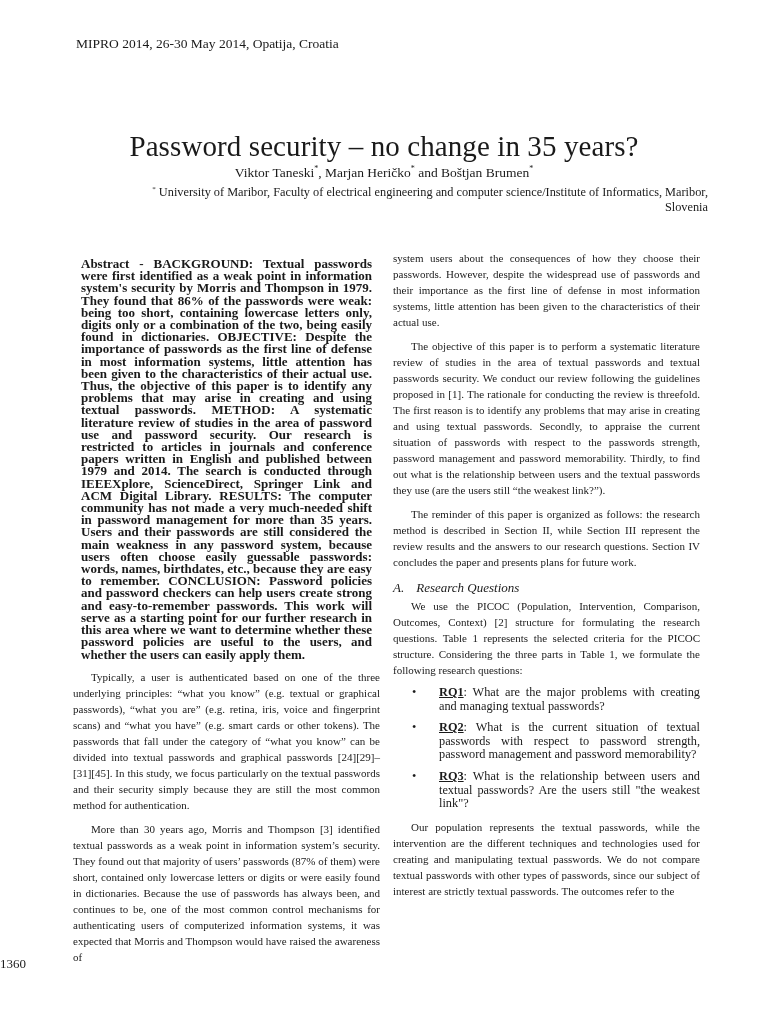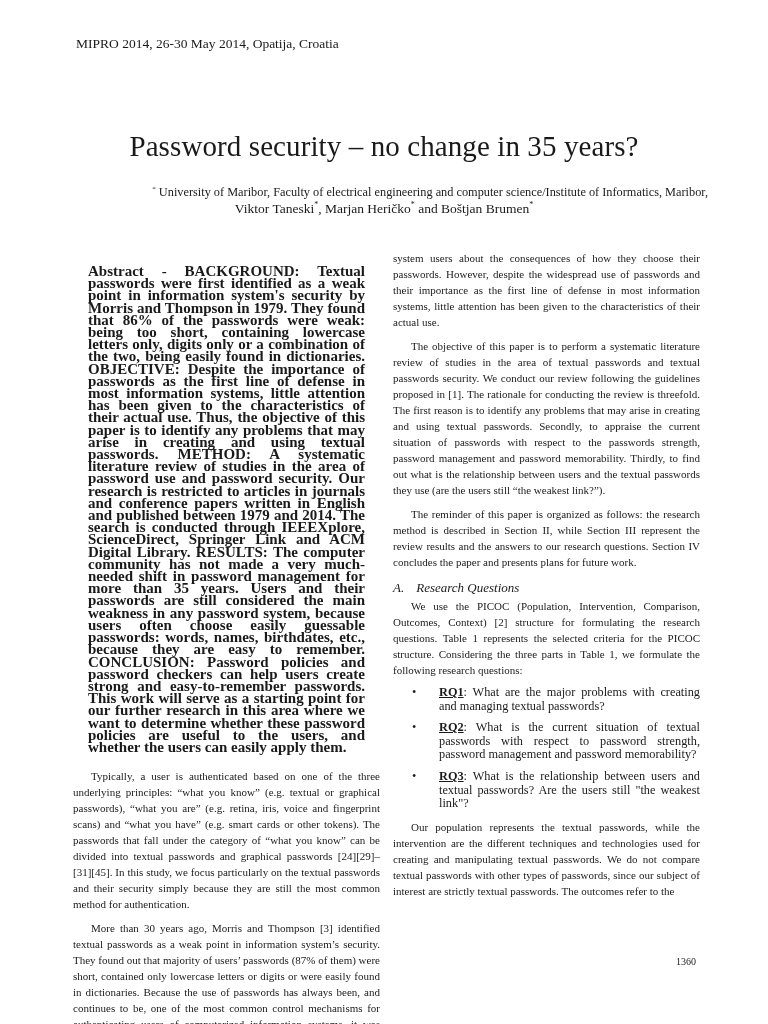--- a/index.html
+++ b/index.html
@@ -1,55 +1,56 @@
 <!DOCTYPE html>
 <html><head>
 <meta charset="utf-8">
 <style>
   html, body { margin: 0; padding: 0; background: #ffffff; }
   body { width: 768px; height: 1024px; position: relative; overflow: hidden;
          font-family: "Liberation Serif", "DejaVu Serif", serif; color: #1a1a1a; }
   .conf { position: absolute; left: 76px; top: 36px; font-size: 13.5px; }
   .title { position: absolute; left: 0; width: 768px; top: 90px; text-align: center;
            font-size: 29px; letter-spacing: 0.1px; margin-top: 40px; }
-  .authors { position: absolute; left: 0; width: 768px; top: 164px; text-align: center; font-size: 13.5px; margin-top: 36px; }
+  .authors { position: absolute; left: 0; width: 768px; top: 164px; text-align: center; font-size: 13.5px; }
   .authors sup { font-size: 8px; }
   .affil { position: absolute; left: 60px; width: 648px; top: 182px; text-align: right;
            font-size: 12.3px; line-height: 15px; }
   .affil sup { font-size: 7px; }
   .col { position: absolute; top: 250px; width: 307px; text-align: justify; }
   .col.left { left: 73px; }
   .col.right { left: 393px; }
-  .abstract { font-weight: bold; font-size: 15px; line-height: 12.2px; margin: 15px; }
+  .abstract { font-weight: bold; font-size: 13px; line-height: 12.2px; margin: 8px; }
   p.body { font-size: 11px; line-height: 16px; margin: 0 0 8px 0; text-indent: 18px; }
   p.body.noindent { text-indent: 0; }
   .sec-head { text-align: center; font-size: 12.3px; margin: 22px 0 7px 0; }
   .sec-head .sc { font-variant: small-caps; margin-left: 22px; }
   .subsec { font-style: italic; font-size: 13px; margin: 10px 0 2px 0; }
   .subsec .num { margin-right: 12px; }
   ul.rq { list-style: none; margin: 4px 0 8px 0; padding: 0; }
   ul.rq li { position: relative; padding-left: 46px; font-size: 12.3px; line-height: 13.6px;
              margin-bottom: 8px; text-align: justify; }
   ul.rq li .bullet { position: absolute; left: 19px; top: 0; }
   ul.rq li b { font-weight: bold; text-decoration: underline; }
-  .pagenum { position: absolute; left: 0; width: 696px; top: 956px; text-align: right; font-size: 10px; }
+  .pagenum { position: absolute; left: 0; width: 696px; top: 956px; text-align: left; font-size: 13px; }
 </style>
 </head>
 <body>
 
 <div class="conf">MIPRO 2014, 26-30 May 2014, Opatija, Croatia</div>
 
 <div class="title">Password security – no change in 35 years?</div>
 
 <div class="authors">
   <span>Viktor Taneski</span><sup>*</sup><span>, </span><span>Marjan Heričko</span><sup>*</sup><span> and </span><span>Boštjan Brumen</span><sup>*</sup>
 </div>
 
 <div class="affil">
   <div><sup>*</sup><span> University of Maribor, Faculty of electrical engineering and computer science/Institute of Informatics, Maribor,</span></div>
+  <div>Slovenia</div>
 </div>
 
 <div class="col left">
   <p class="abstract">Abstract - BACKGROUND: Textual passwords were first identified as a weak point in information system's security by Morris and Thompson in 1979. They found that 86% of the passwords were weak: being too short, containing lowercase letters only, digits only or a combination of the two, being easily found in dictionaries. OBJECTIVE: Despite the importance of passwords as the first line of defense in most information systems, little attention has been given to the characteristics of their actual use. Thus, the objective of this paper is to identify any problems that may arise in creating and using textual passwords. METHOD: A systematic literature review of studies in the area of password use and password security. Our research is restricted to articles in journals and conference papers written in English and published between 1979 and 2014. The search is conducted through IEEEXplore, ScienceDirect, Springer Link and ACM Digital Library. RESULTS: The computer community has not made a very much-needed shift in password management for more than 35 years. Users and their passwords are still considered the main weakness in any password system, because users often choose easily guessable passwords: words, names, birthdates, etc., because they are easy to remember. CONCLUSION: Password policies and password checkers can help users create strong and easy-to-remember passwords. This work will serve as a starting point for our further research in this area where we want to determine whether these password policies are useful to the users, and whether the users can easily apply them.</p>
 
   <p class="body">Typically, a user is authenticated based on one of the three underlying principles: “what you know” (e.g. textual or graphical passwords), “what you are” (e.g. retina, iris, voice and fingerprint scans) and “what you have” (e.g. smart cards or other tokens). The passwords that fall under the category of “what you know” can be divided into textual passwords and graphical passwords [24][29]–[31][45]. In this study, we focus particularly on the textual passwords and their security simply because they are still the most common method for authentication.</p>
   <p class="body">More than 30 years ago, Morris and Thompson [3] identified textual passwords as a weak point in information system’s security. They found out that majority of users’ passwords (87% of them) were short, contained only lowercase letters or digits or were easily found in dictionaries. Because the use of passwords has always been, and continues to be, one of the most common control mechanisms for authenticating users of computerized information systems, it was expected that Morris and Thompson would have raised the awareness of</p>
 </div>
 
 <div class="col right">

